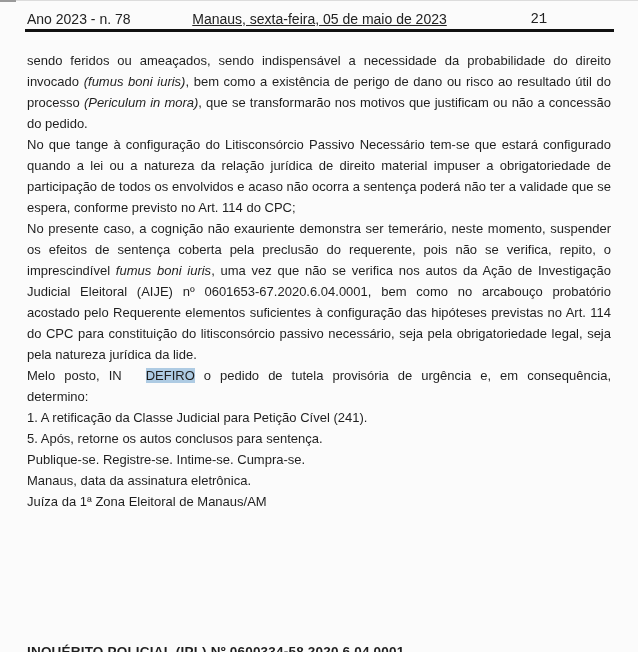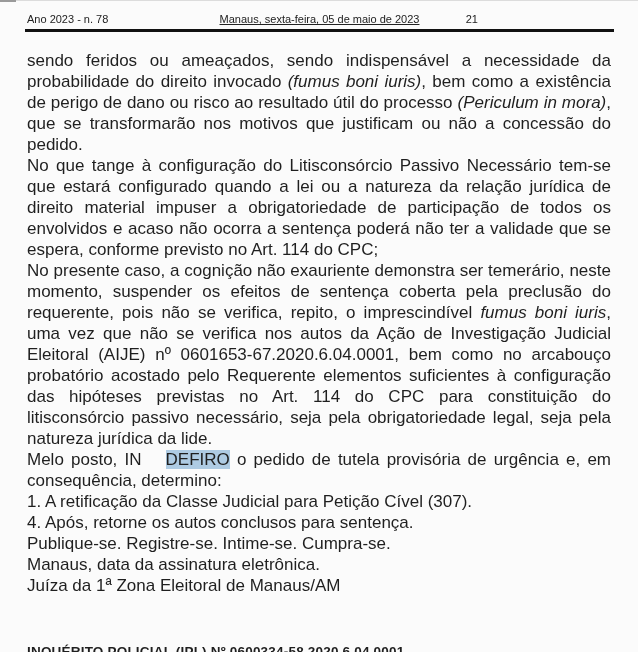--- a/index.html
+++ b/index.html
@@ -26,39 +26,39 @@
     top: 0; left: 0;
     width: 16px; height: 2px;
     background: #9a9a9a;
   }
   .gazette-header {
     position: absolute;
     top: 8px; left: 27px; right: 26px;
     height: 22px;
     display: flex;
     align-items: center;
-    font-size: 11px;
+    font-size: 14px;
     color: #222;
   }
   .gazette-header .h-left  { flex: 1; text-align: left; }
   .gazette-header .h-center{ flex: 2; text-align: center; text-decoration: underline; }
-  .gazette-header .h-right { flex: 1; text-align: left; }
+  .gazette-header .h-right { flex: 1; text-align: center; font-family: Liberation Mono, monospace; }
   .header-rule {
     position: absolute;
     top: 29px; left: 25px; right: 24px;
     height: 3px;
     background: #111;
   }
   .doc-body {
     position: absolute;
     top: 50px; left: 27px;
     width: 584px;
   }
   .para {
-    font-size: 17px;
+    font-size: 13px;
     line-height: 21px;
     text-align: justify;
     color: #1f1f1f;
   }
   .para.italic, .para .italic { font-style: italic; }
   .para .highlight {
     background: var(--hl, #aecbe3);
     margin-left: 24px;
   }
   .clipped-footer {
@@ -92,22 +92,22 @@
   </div>
 
   <div class="header-rule"></div>
 
   <div class="doc-body">
 
   <p class="para"><span>sendo feridos ou ameaçados, sendo indispensável a necessidade da probabilidade do direito invocado </span><span class="italic">(fumus boni iuris)</span><span>, bem como a existência de perigo de dano ou risco ao resultado útil do processo </span><span class="italic">(Periculum in mora)</span><span>, que se transformarão nos motivos que justificam ou não a concessão do pedido.</span></p>
       <p class="para"><span>No que tange à configuração do Litisconsórcio Passivo Necessário tem-se que estará configurado quando a lei ou a natureza da relação jurídica de direito material impuser a obrigatoriedade de participação de todos os envolvidos e acaso não ocorra a sentença poderá não ter a validade que se espera, conforme previsto no Art. 114 do CPC;</span></p>
       <p class="para"><span>No presente caso, a cognição não exauriente demonstra ser temerário, neste momento, suspender os efeitos de sentença coberta pela preclusão do requerente, pois não se verifica, repito, o imprescindível </span><span class="italic">fumus boni iuris</span><span>, uma vez que não se verifica nos autos da Ação de Investigação Judicial Eleitoral (AIJE) nº 0601653-67.2020.6.04.0001, bem como no arcabouço probatório acostado pelo Requerente elementos suficientes à configuração das hipóteses previstas no Art. 114 do CPC para constituição do litisconsórcio passivo necessário, seja pela obrigatoriedade legal, seja pela natureza jurídica da lide.</span></p>
       <p class="para"><span>Melo posto, IN</span><span class="highlight">DEFIRO</span><span> o pedido de tutela provisória de urgência e, em consequência, determino:</span></p>
-      <p class="para"><span>1. A retificação da Classe Judicial para Petição Cível (307).</span></p>
-      <p class="para"><span>4. Após, retorne os autos conclusos para sentença.</span></p>
+      <p class="para"><span>1. A retificação da Classe Judicial para Petição Cível (241).</span></p>
+      <p class="para"><span>5. Após, retorne os autos conclusos para sentença.</span></p>
       <p class="para"><span>Publique-se. Registre-se. Intime-se. Cumpra-se.</span></p>
       <p class="para"><span>Manaus, data da assinatura eletrônica.</span></p>
       <p class="para"><span>Juíza da 1ª Zona Eleitoral de Manaus/AM</span></p>
     </div>
 
   <div class="clipped-footer">
     <div class="footer-text">INQUÉRITO POLICIAL (IPL) Nº 0600334-58.2020.6.04.0001</div>
   </div>
 
 </div>

